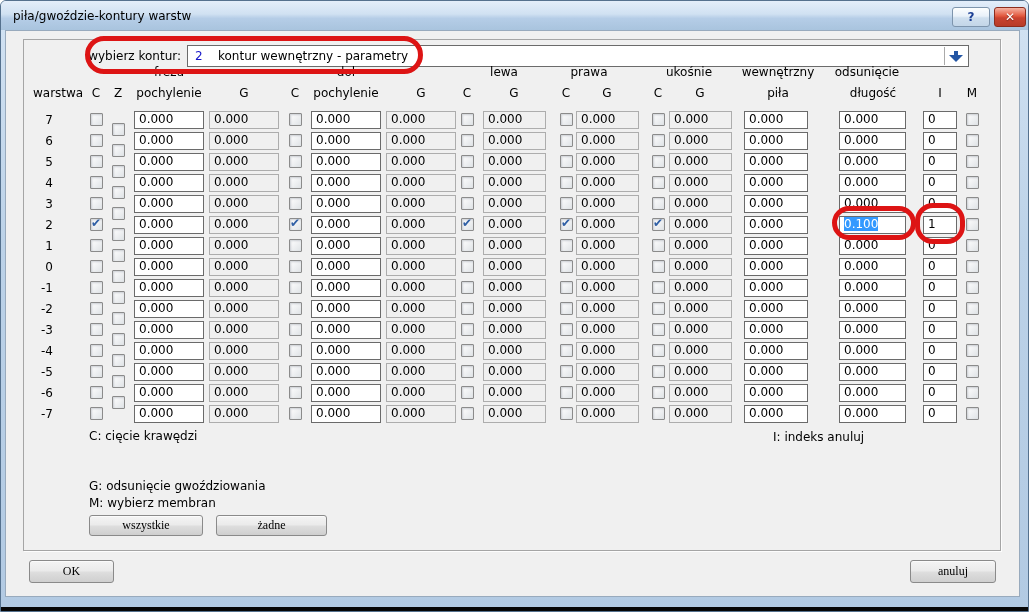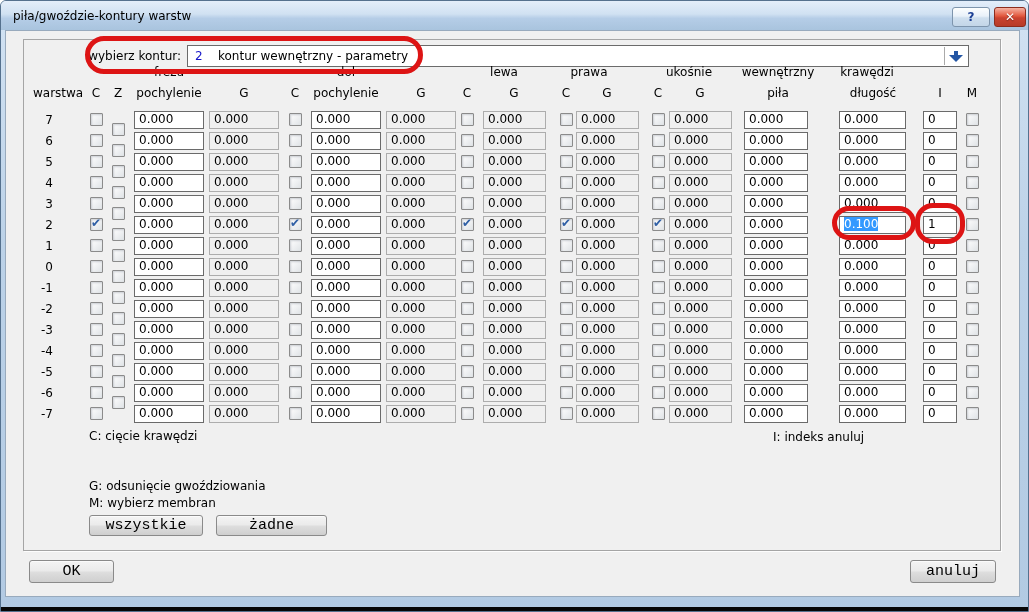--- a/index.html
+++ b/index.html
@@ -39,21 +39,21 @@
   .field.gray{background:#f0f0f0;border-color:#adadad;}
   .sel{background:#3399ff;color:#fff;}
   .cb{position:absolute;width:13px;height:13px;border:1px solid #8b8b8b;border-radius:1px;
     background:linear-gradient(135deg,#ffffff 0%,#eceef0 60%,#dfe3e6 100%);
     box-shadow:inset 1px 1px 2px rgba(120,130,140,.35);}
   .cb .mark{position:absolute;left:0px;top:-3px;font-size:12px;font-weight:bold;color:#2f5fa5;}
   
   .legend-line{position:absolute;left:88px;white-space:nowrap;}
   .legend-right{position:absolute;left:772px;top:429px;white-space:nowrap;}
   
-  .btn{position:absolute;border:1px solid #8a8a8a;border-radius:3px;font-family:Liberation Mono, monospace;font-size:15px;color:#000;
+  .btn{position:absolute;border:1px solid #8a8a8a;border-radius:3px;font-family:Liberation Serif, serif;font-size:12px;color:#000;
     background:linear-gradient(180deg,#f4f4f4 0%,#ebebeb 45%,#dddddd 55%,#cfcfcf 100%);
     box-shadow:inset 0 1px 0 #fbfbfb;text-align:center;padding:0;}
   
   .annot{position:absolute;border:5px solid #dd1414;border-radius:20px;z-index:50;pointer-events:none;}
 </style>
 </head>
 <body>
 
 <div id="canvas">
 
@@ -91,21 +91,21 @@
   <div class="annot" style="left:831px;top:205px;width:84px;height:34px;border-radius:17px"></div>
   <div class="annot" style="left:914px;top:202px;width:50px;height:41px;border-radius:18px"></div>
 
   <div class="blackstrip"></div>
 <div class="hdr" style="left: 168px; top: 64px;">frezu</div>
     <div class="hdr" style="left: 345px; top: 64px;">doł</div>
     <div class="hdr" style="left: 503px; top: 64px;">lewa</div>
     <div class="hdr" style="left: 588px; top: 64px;">prawa</div>
     <div class="hdr" style="left: 688px; top: 64px;">ukośnie</div>
     <div class="hdr" style="left: 777px; top: 64px;">wewnętrzny</div>
-    <div class="hdr" style="left: 866px; top: 64px;">krawędzi</div>
+    <div class="hdr" style="left: 866px; top: 64px;">odsunięcie</div>
     <div class="abs" style="left: 32px; top: 85px;">warstwa</div>
     <div class="hdr" style="left: 95px; top: 85px;">C</div>
     <div class="hdr" style="left: 117px; top: 85px;">Z</div>
     <div class="hdr" style="left: 168px; top: 85px;">pochylenie</div>
     <div class="hdr" style="left: 243px; top: 85px;">G</div>
     <div class="hdr" style="left: 294px; top: 85px;">C</div>
     <div class="hdr" style="left: 345px; top: 85px;">pochylenie</div>
     <div class="hdr" style="left: 420px; top: 85px;">G</div>
     <div class="hdr" style="left: 466px; top: 85px;">C</div>
     <div class="hdr" style="left: 513px; top: 85px;">G</div>

